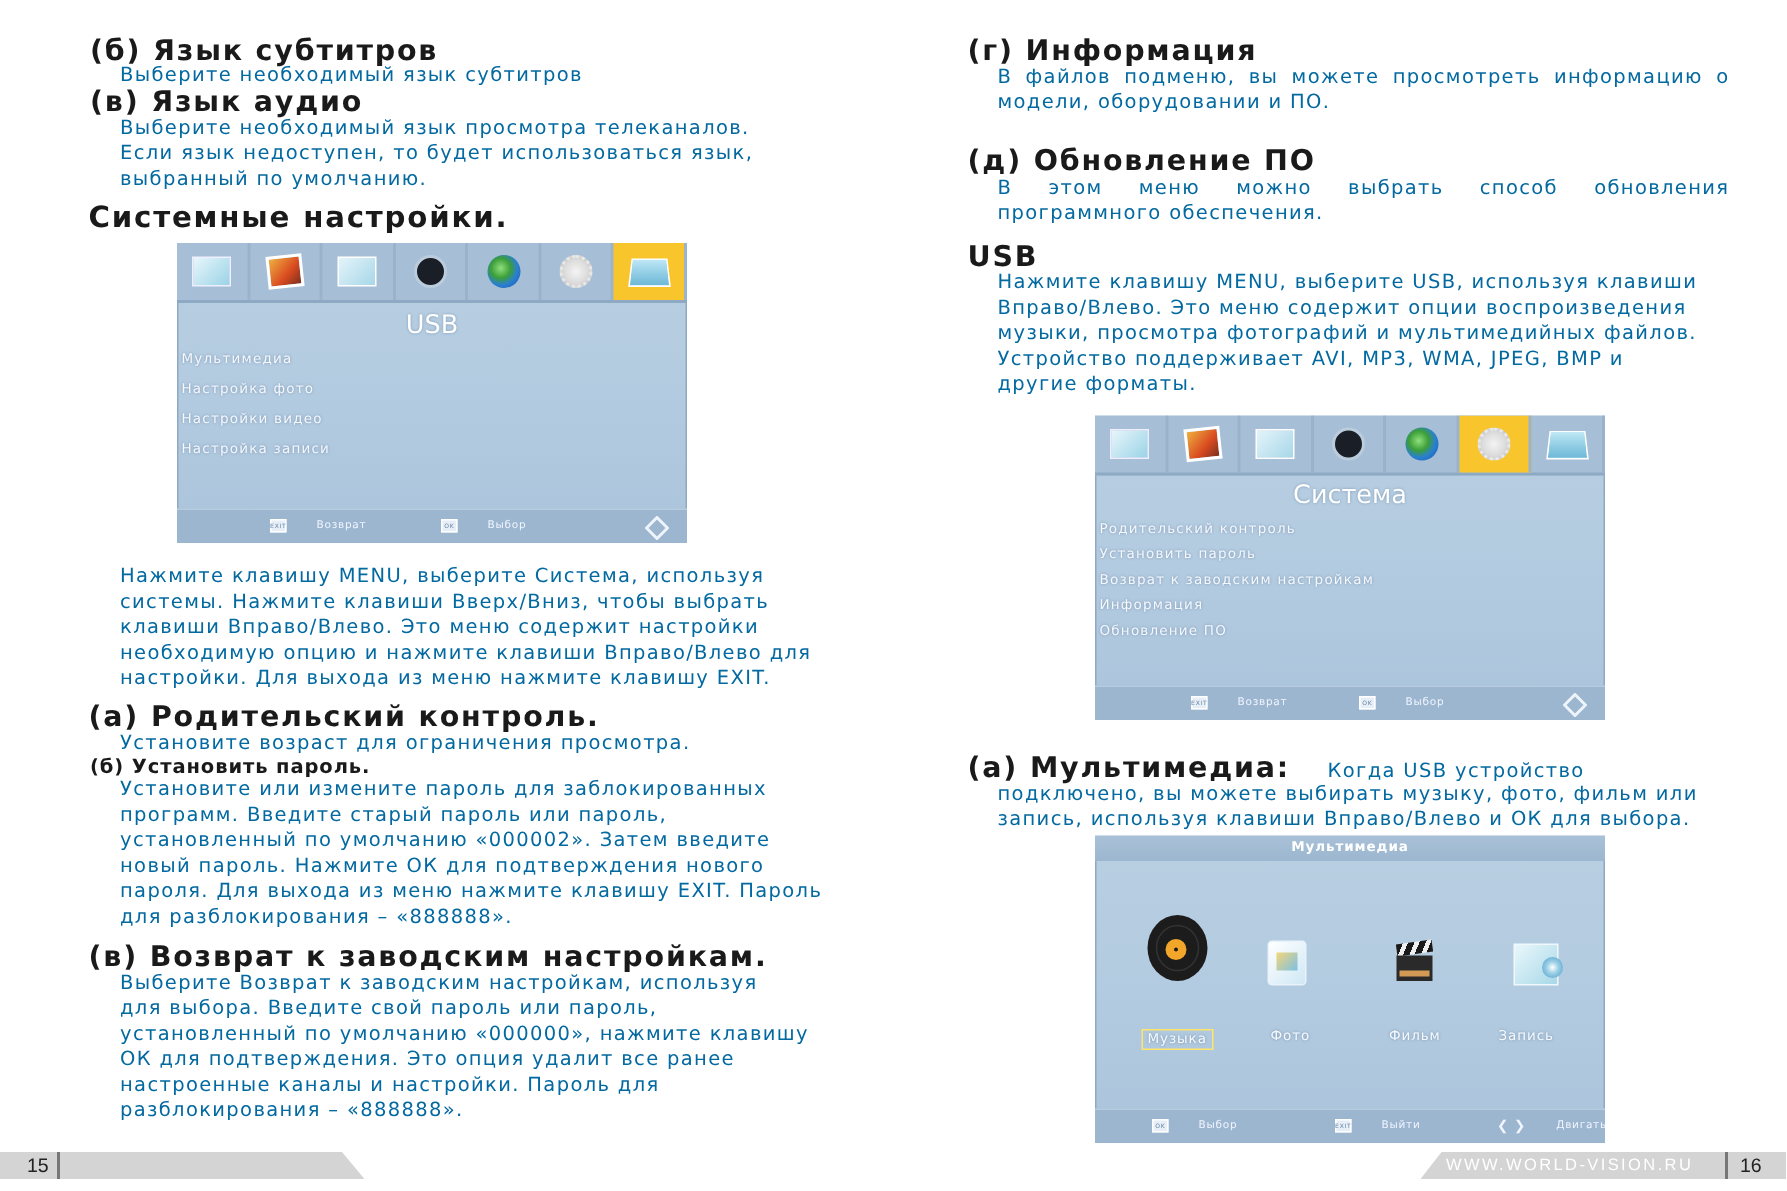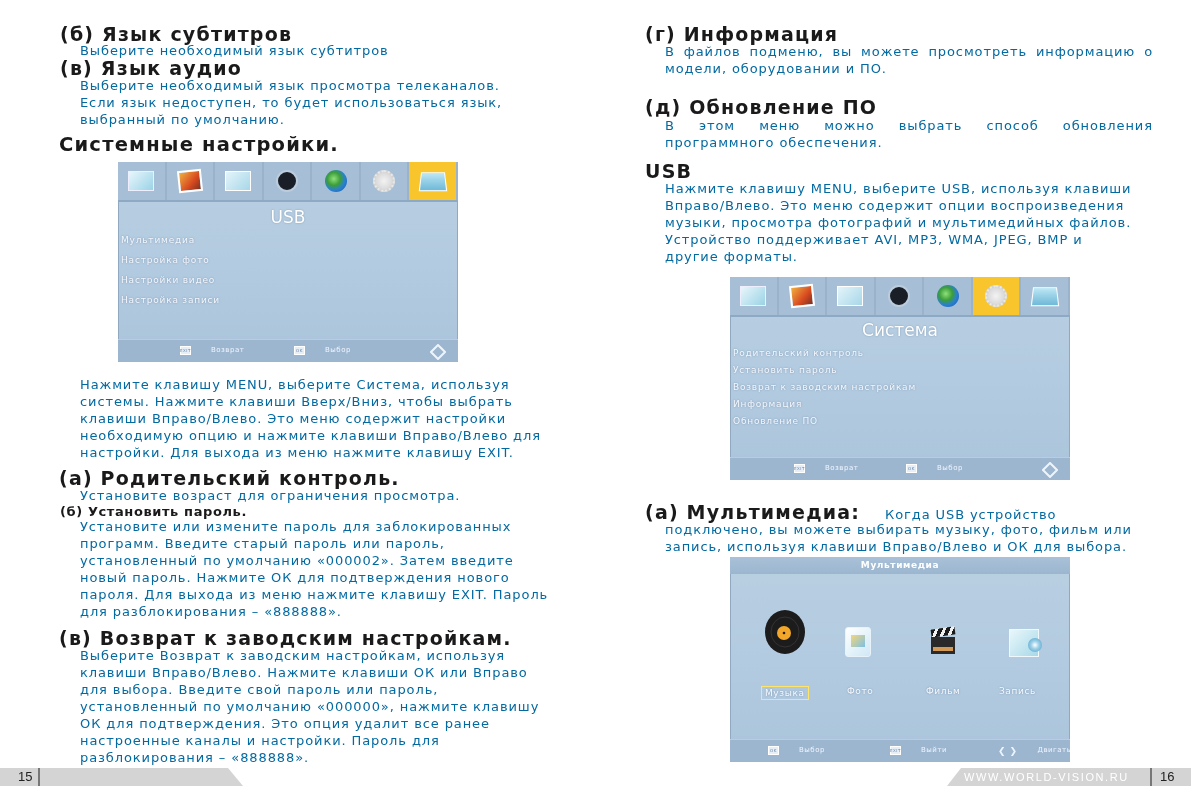--- a/index.html
+++ b/index.html
@@ -129,21 +129,20 @@
     <div>программ. Введите старый пароль или пароль,</div>
     <div>установленный по умолчанию «000002». Затем введите</div>
     <div>новый пароль. Нажмите ОК для подтверждения нового</div>
     <div>пароля. Для выхода из меню нажмите клавишу EXIT. Пароль</div>
     <div>для разблокирования – «888888».</div>
   </div>
 
   <div class="abs h2" style="left:59px;top:628px;">(в) Возврат к заводским настройкам.</div>
   <div class="abs p" style="left:60px;top:647px;">
     <div>Выберите Возврат к заводским настройкам, используя</div>
-    <div>клавиши Вправо/Влево. Нажмите клавиши ОК или Вправо</div>
     <div>для выбора. Введите свой пароль или пароль,</div>
     <div>установленный по умолчанию «000000», нажмите клавишу</div>
     <div>ОК для подтверждения. Это опция удалит все ранее</div>
     <div>настроенные каналы и настройки. Пароль для</div>
     <div>разблокирования – «888888».</div>
   </div>
 </div>
 
 <div>
   <div class="abs h2" style="left:645px;top:24px;">(г) Информация</div>

